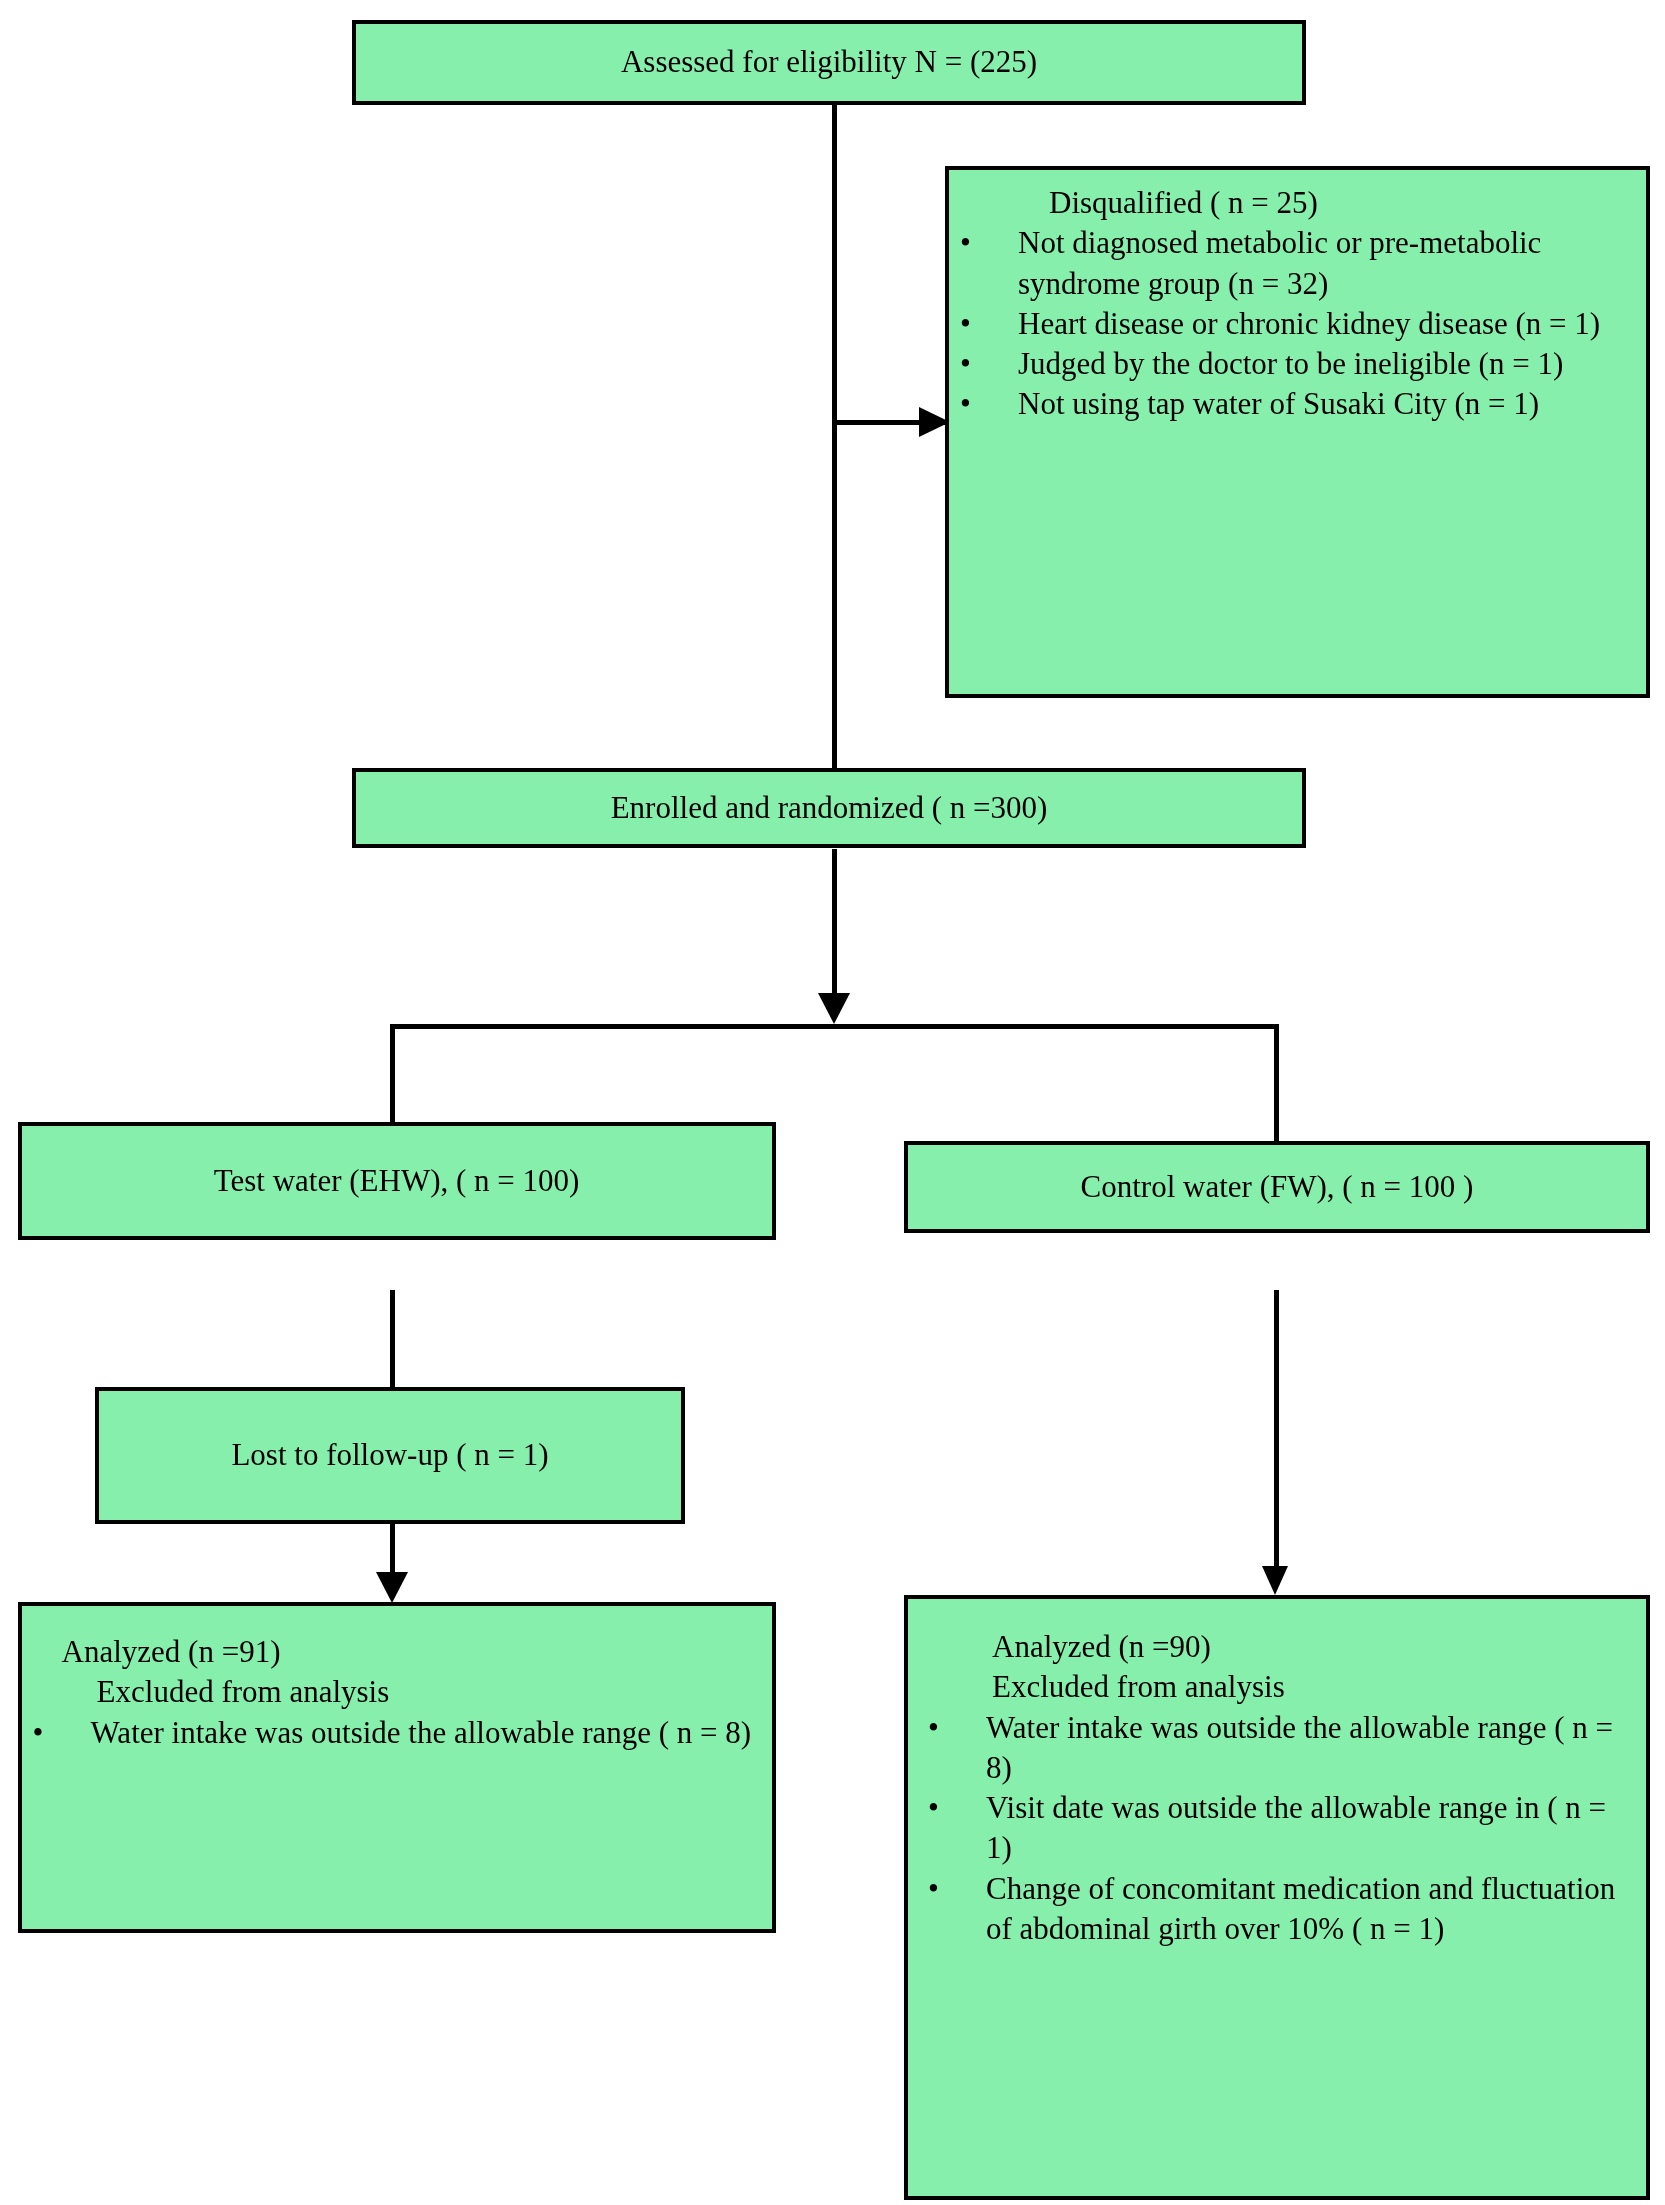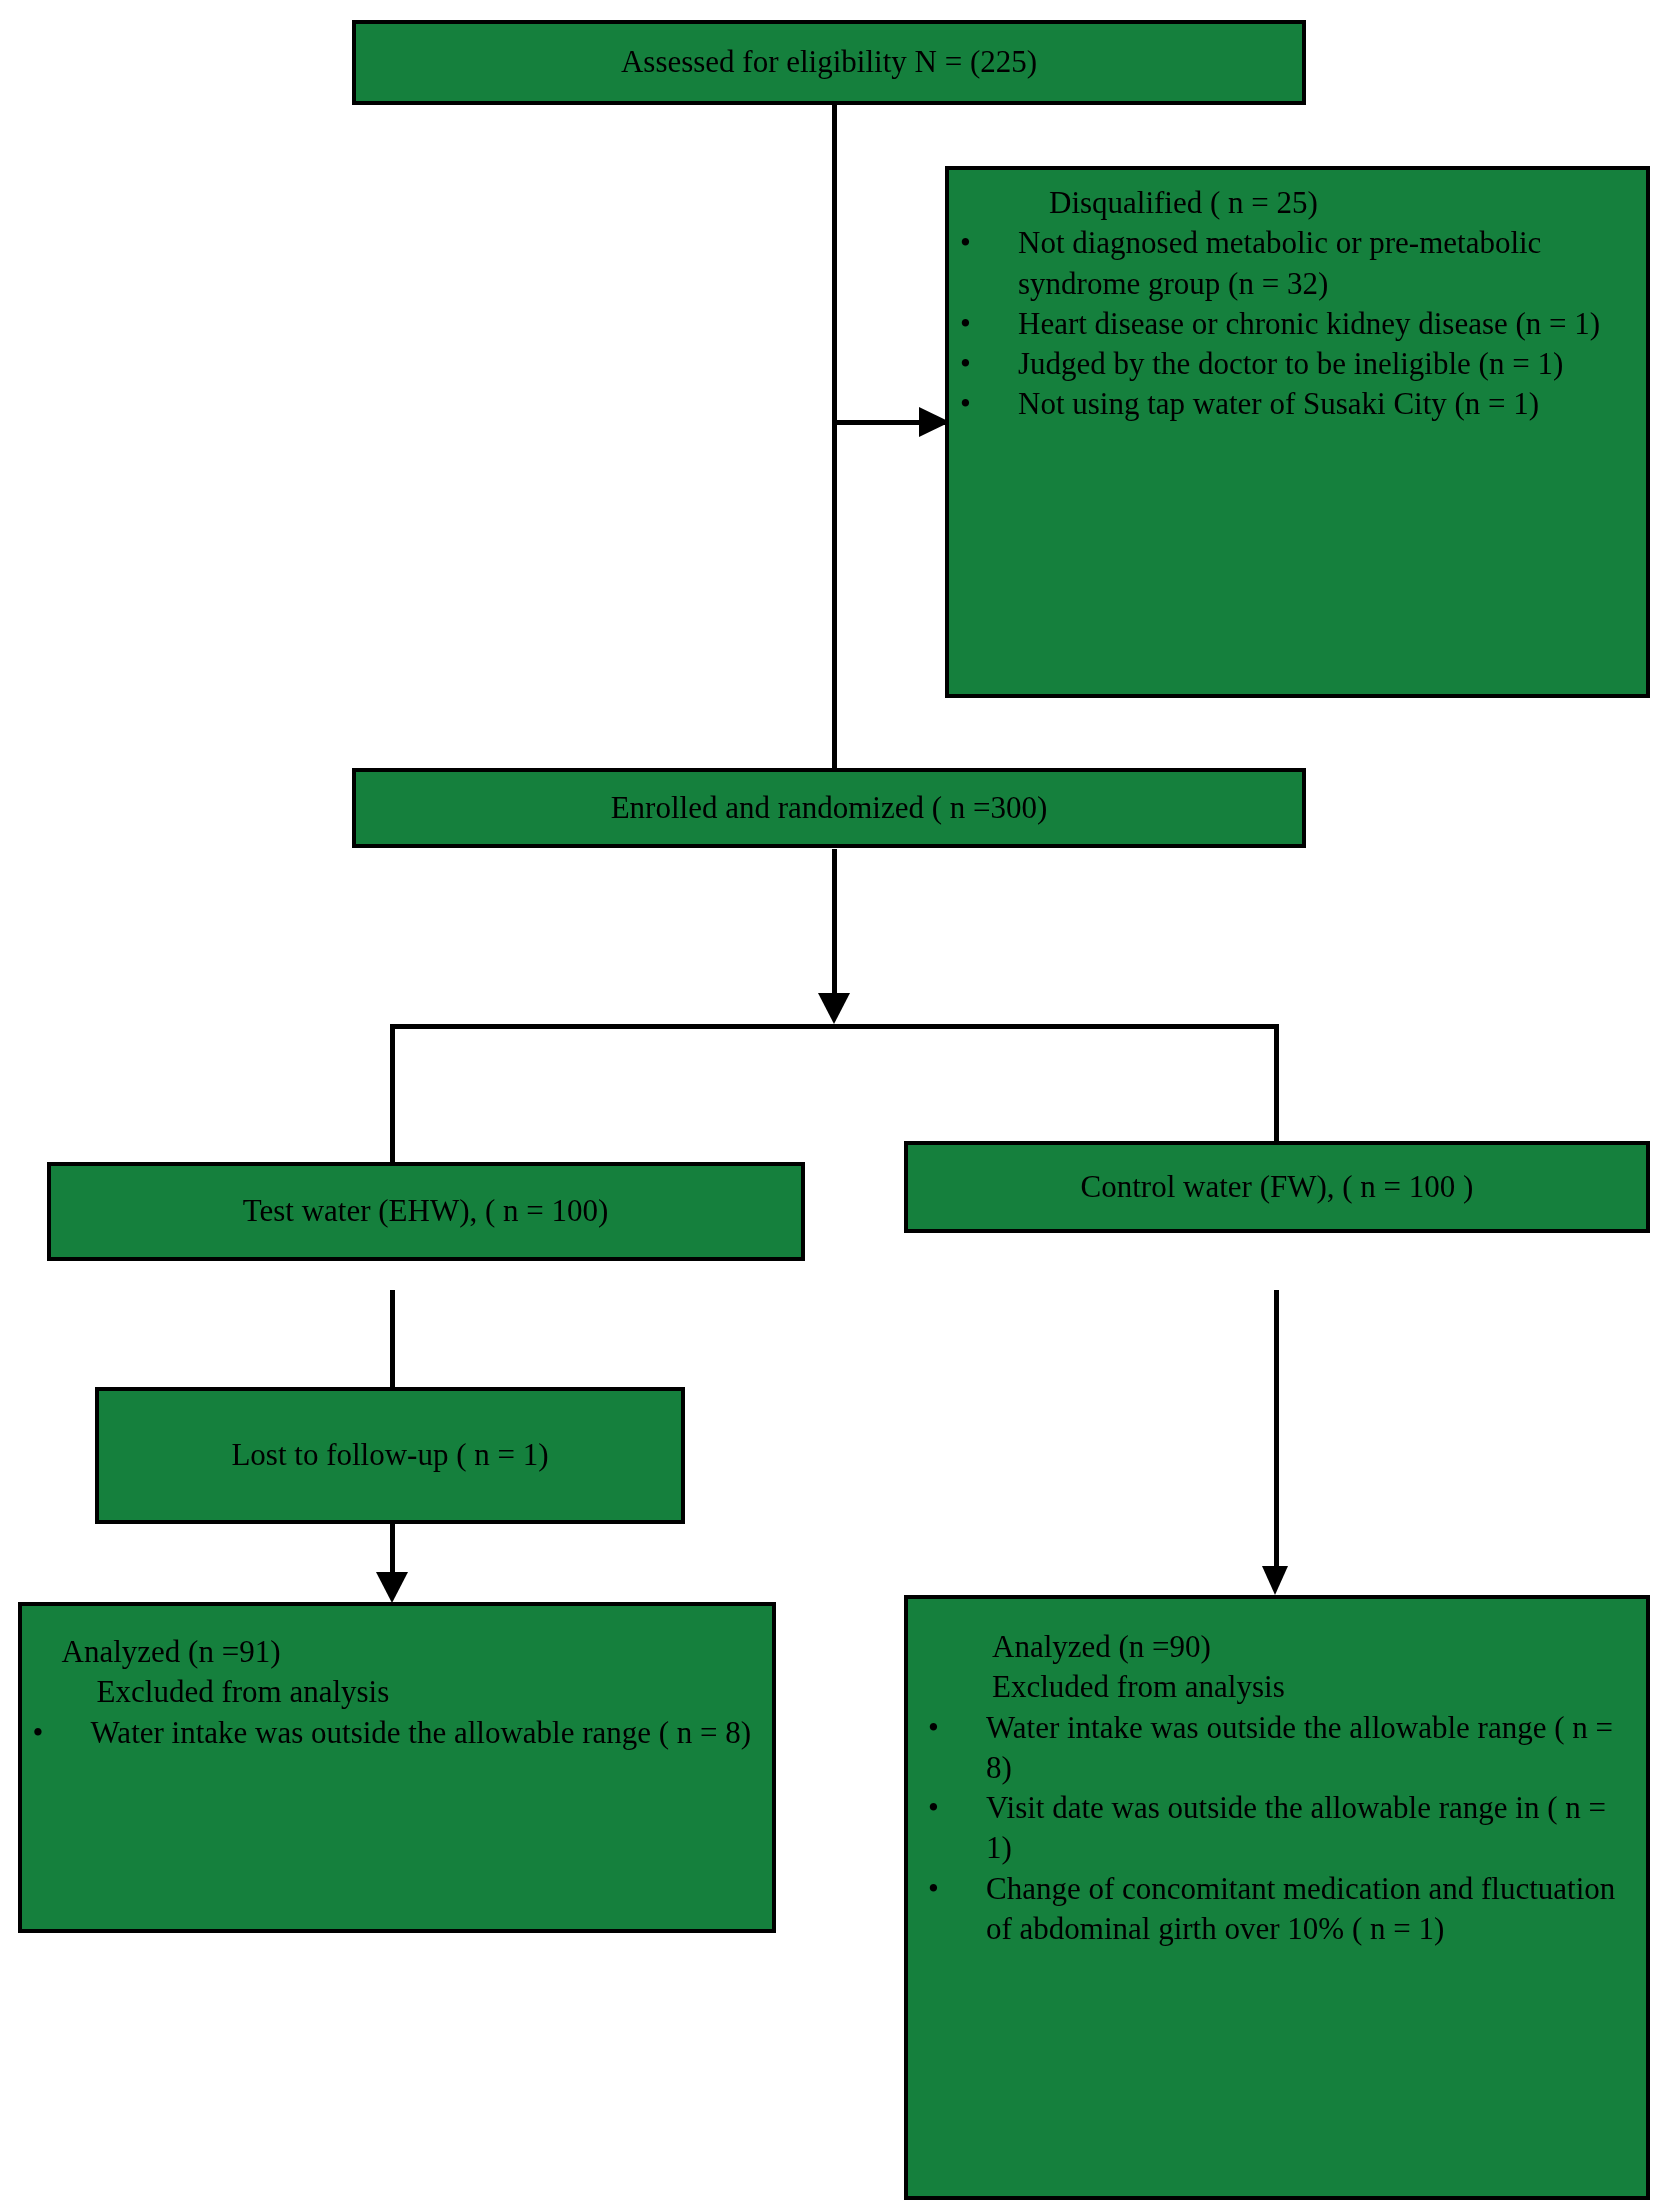--- a/index.html
+++ b/index.html
@@ -12,21 +12,21 @@
     width: 1666px;
     height: 2205px;
     background: #ffffff;
     font-family: "Liberation Serif", "DejaVu Serif", serif;
     color: #000000;
     overflow: hidden;
   }
   .box {
     position: absolute;
     border: 4.5px solid #000000;
-    background: #15803d;
+    background: #86efac;
     box-sizing: border-box;
   }
   .centered {
     display: flex;
     align-items: center;
     justify-content: center;
     text-align: center;
   }
   .txt {
     font-size: 31px;
@@ -128,21 +128,21 @@
     <span class="txt">Enrolled and randomized ( n =300)</span>
   </div>
 
   <div class="vline" style="left:832px; top:849px; height:147px;"></div>
   <div class="arrow-down" style="left:818px; top:993px;"></div>
 
   <div class="hline" style="left:390px; top:1024px; width:889px;"></div>
   <div class="vline" style="left:390px; top:1024px; height:151px;"></div>
   <div class="vline" style="left:1274px; top:1024px; height:151px;"></div>
 
-  <div class="box centered" style="left:17.6px; top:1162px; width:758px; height:99px;margin-left:29px;">
+  <div class="box centered" style="left:17.6px; top:1122px; width:758px; height:118px;">
     <span class="txt">Test water (EHW), ( n = 100)</span>
   </div>
 
   <div class="box centered" style="left:904px; top:1132px; width:746px; height:92px;margin-top:9px;">
     <span class="txt">Control water (FW), ( n = 100 )</span>
   </div>
 
   <div class="vline" style="left:390px; top:1290px; height:100px;"></div>
 
   <div class="box centered" style="left:95px; top:1387px; width:590px; height:137px;">

